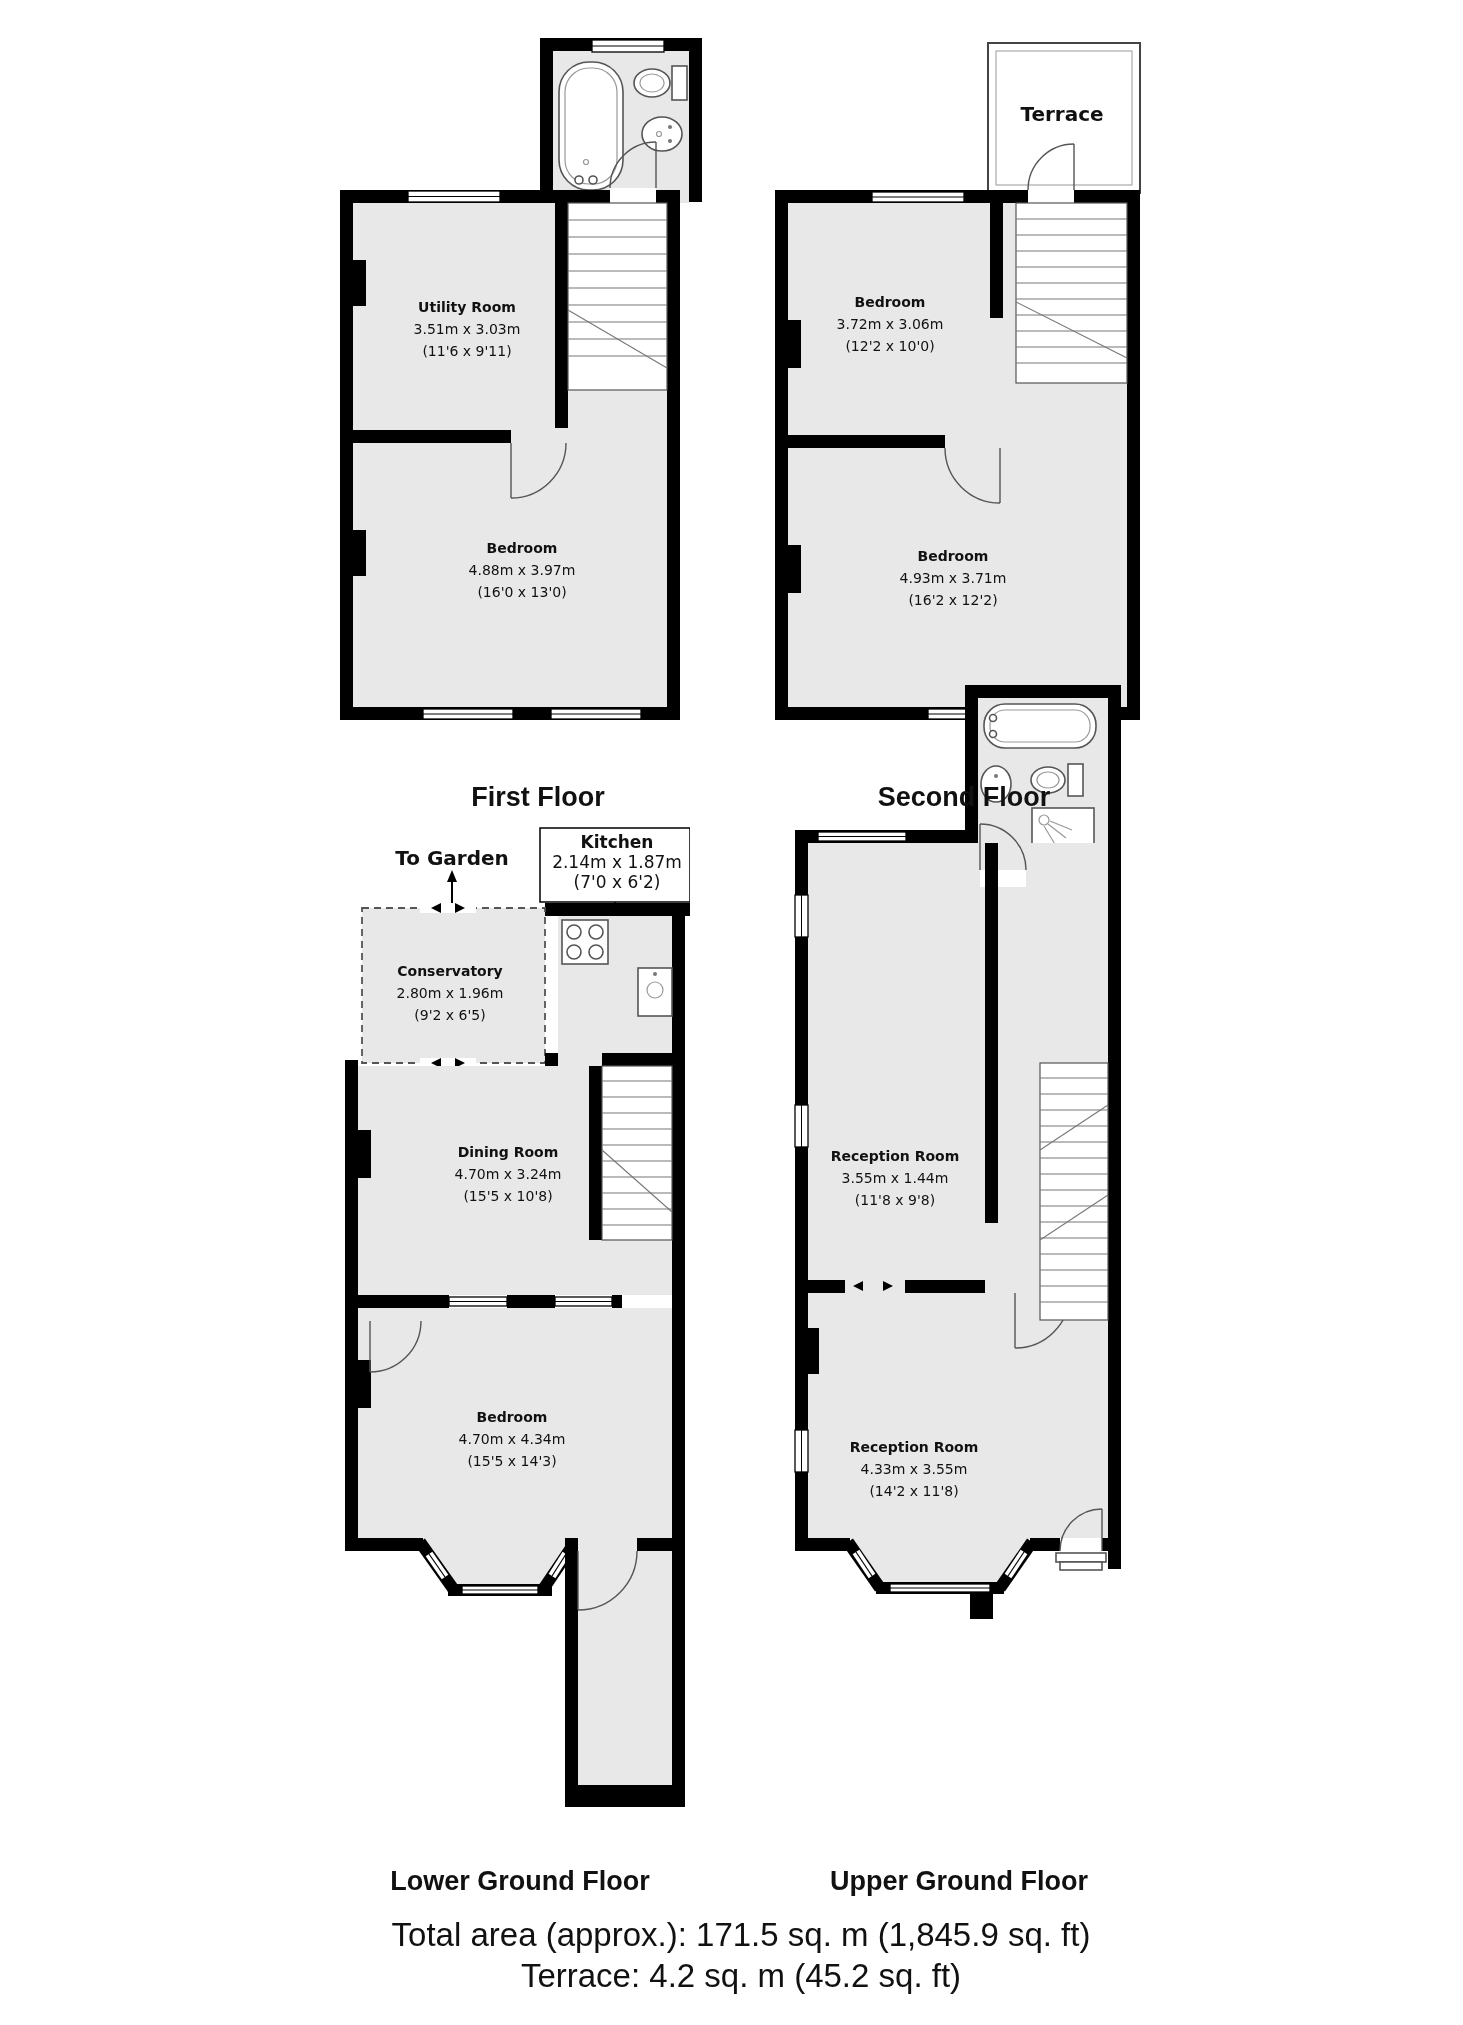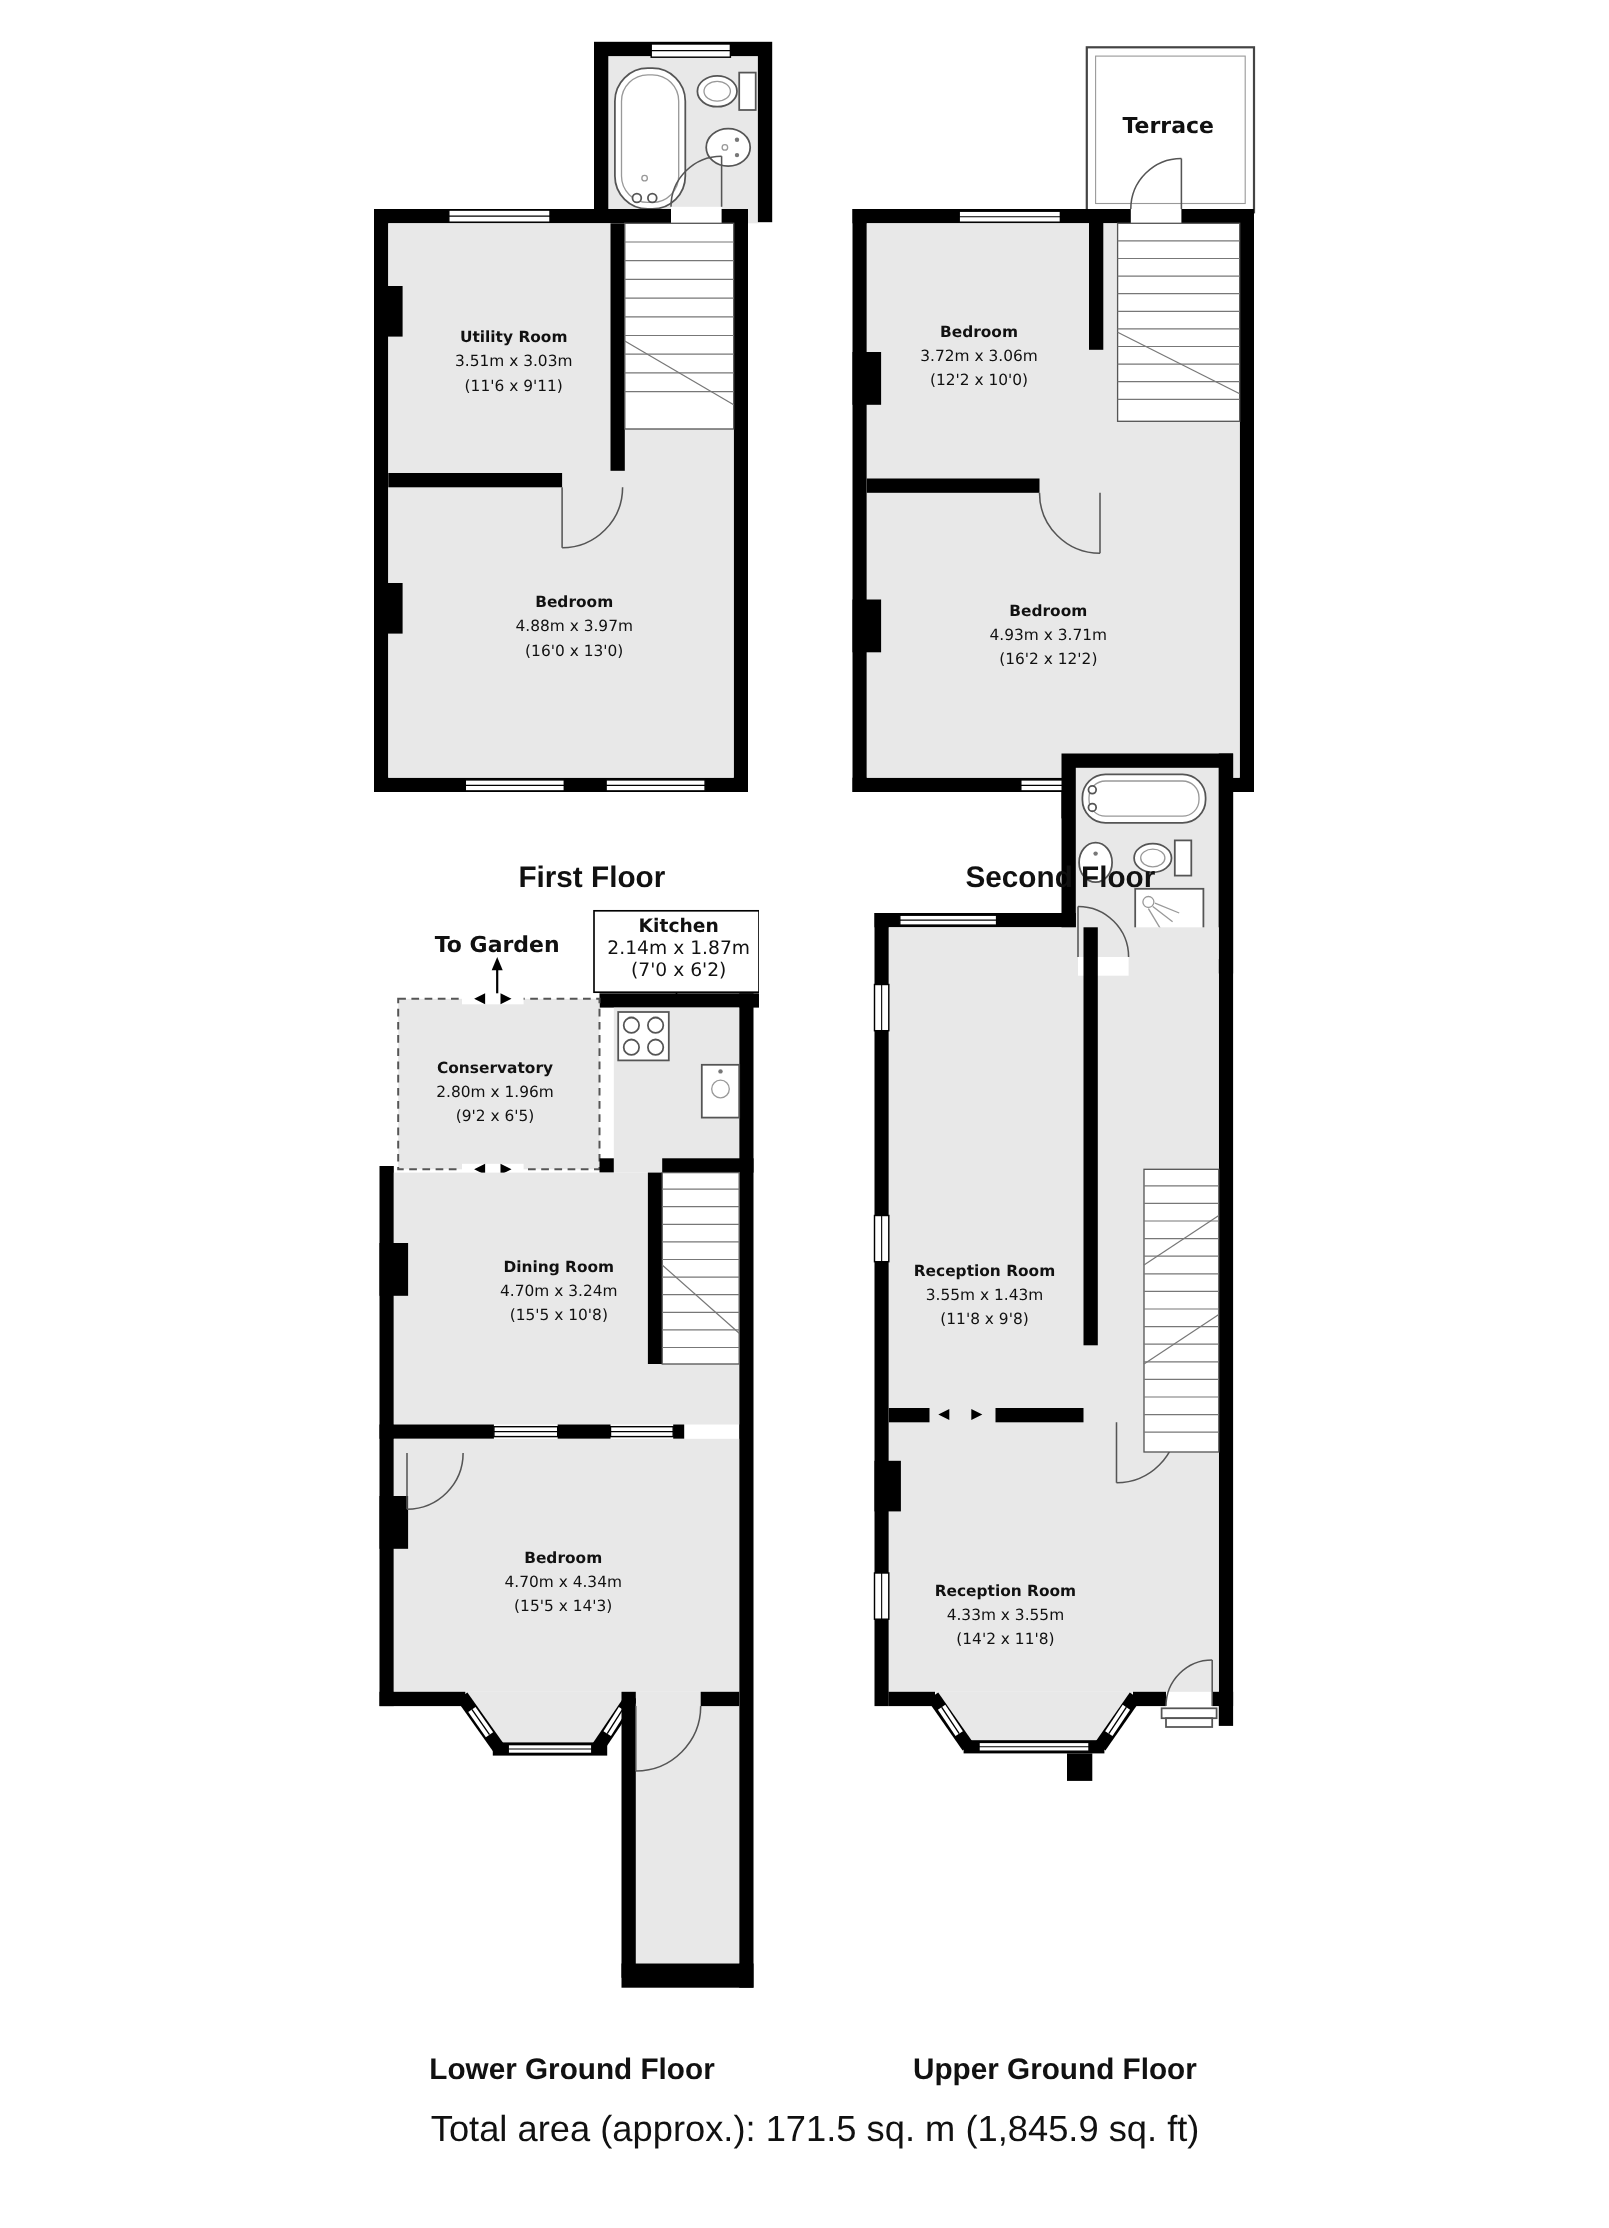--- a/index.html
+++ b/index.html
@@ -375,29 +375,30 @@
     <div>4.70m x 3.24m</div>
     <div>(15'5 x 10'8)</div>
   </div>
   <div class="room-label" style="left:512px;top:1406px">
     <div class="nm">Bedroom</div>
     <div>4.70m x 4.34m</div>
     <div>(15'5 x 14'3)</div>
   </div>
   <div class="room-label" style="left:895px;top:1145px">
     <div class="nm">Reception Room</div>
-    <div>3.55m x 1.43m</div>
+    <div>3.55m x 1.44m</div>
     <div>(11'8 x 9'8)</div>
   </div>
   <div class="room-label" style="left:914px;top:1436px">
     <div class="nm">Reception Room</div>
     <div>4.33m x 3.55m</div>
     <div>(14'2 x 11'8)</div>
   </div>
 
   <div class="floor-title" style="left:538px;top:782px">First Floor</div>
   <div class="floor-title" style="left:964px;top:782px">Second Floor</div>
   <div class="floor-title" style="left:520px;top:1866px">Lower Ground Floor</div>
   <div class="floor-title" style="left:959px;top:1866px">Upper Ground Floor</div>
 
   <div class="footer-line" style="left:741px;top:1916px">Total area (approx.): 171.5 sq. m (1,845.9 sq. ft)</div>
+  <div class="footer-line" style="left:741px;top:1957px">Terrace: 4.2 sq. m (45.2 sq. ft)</div>
 
 </div>
 
 </body></html>

